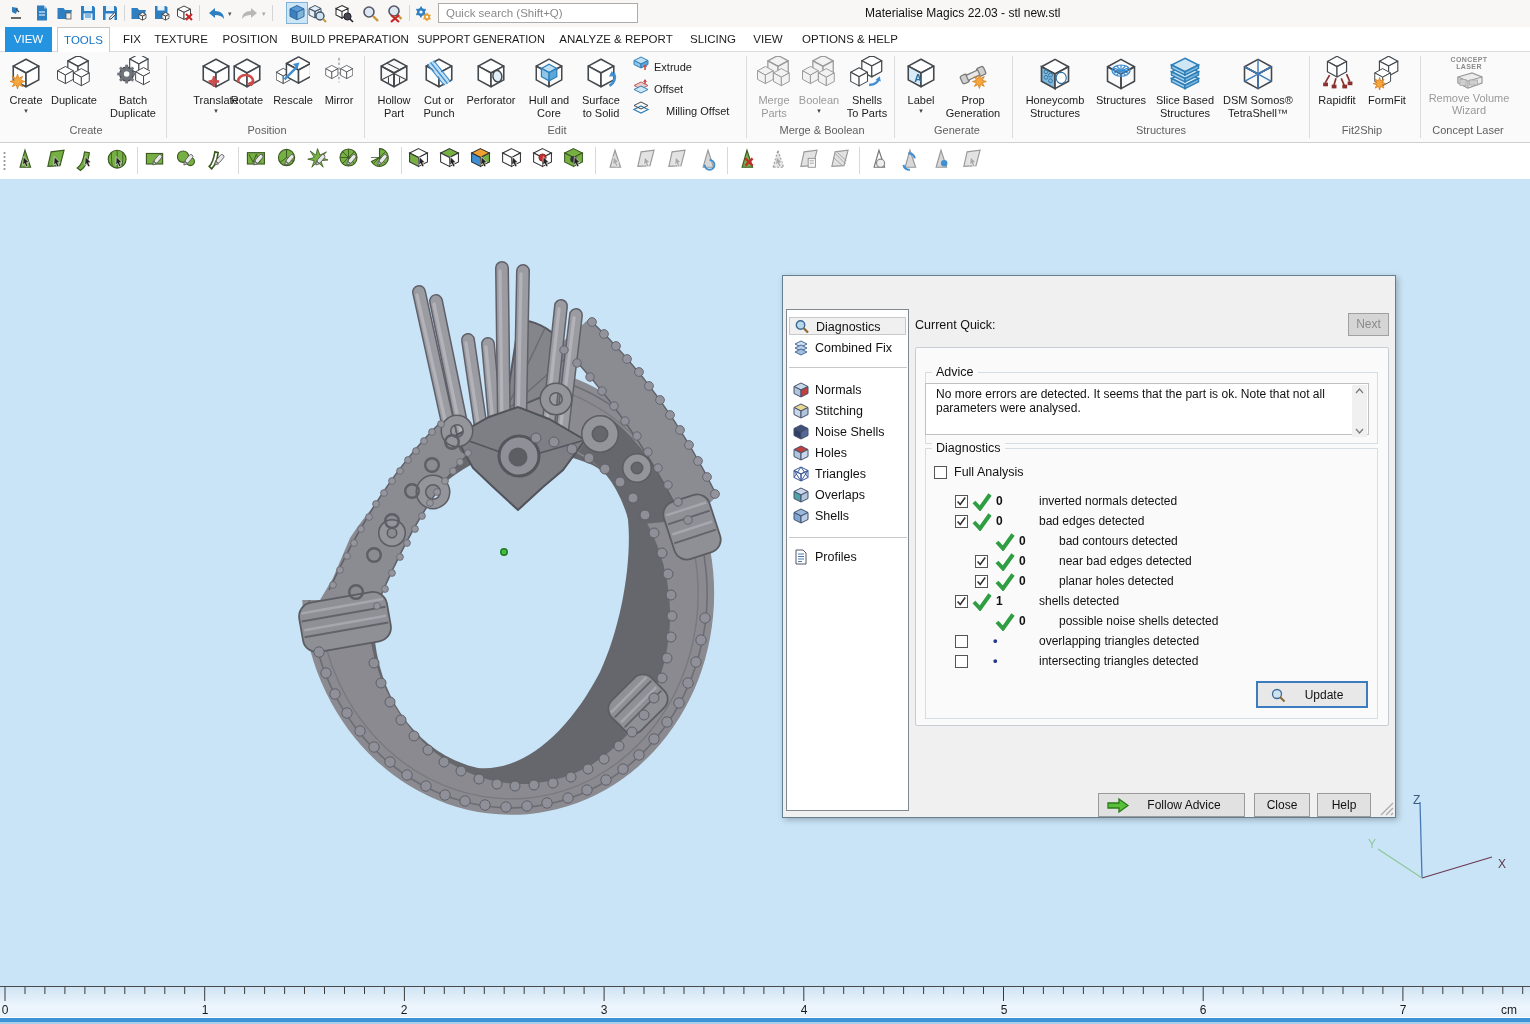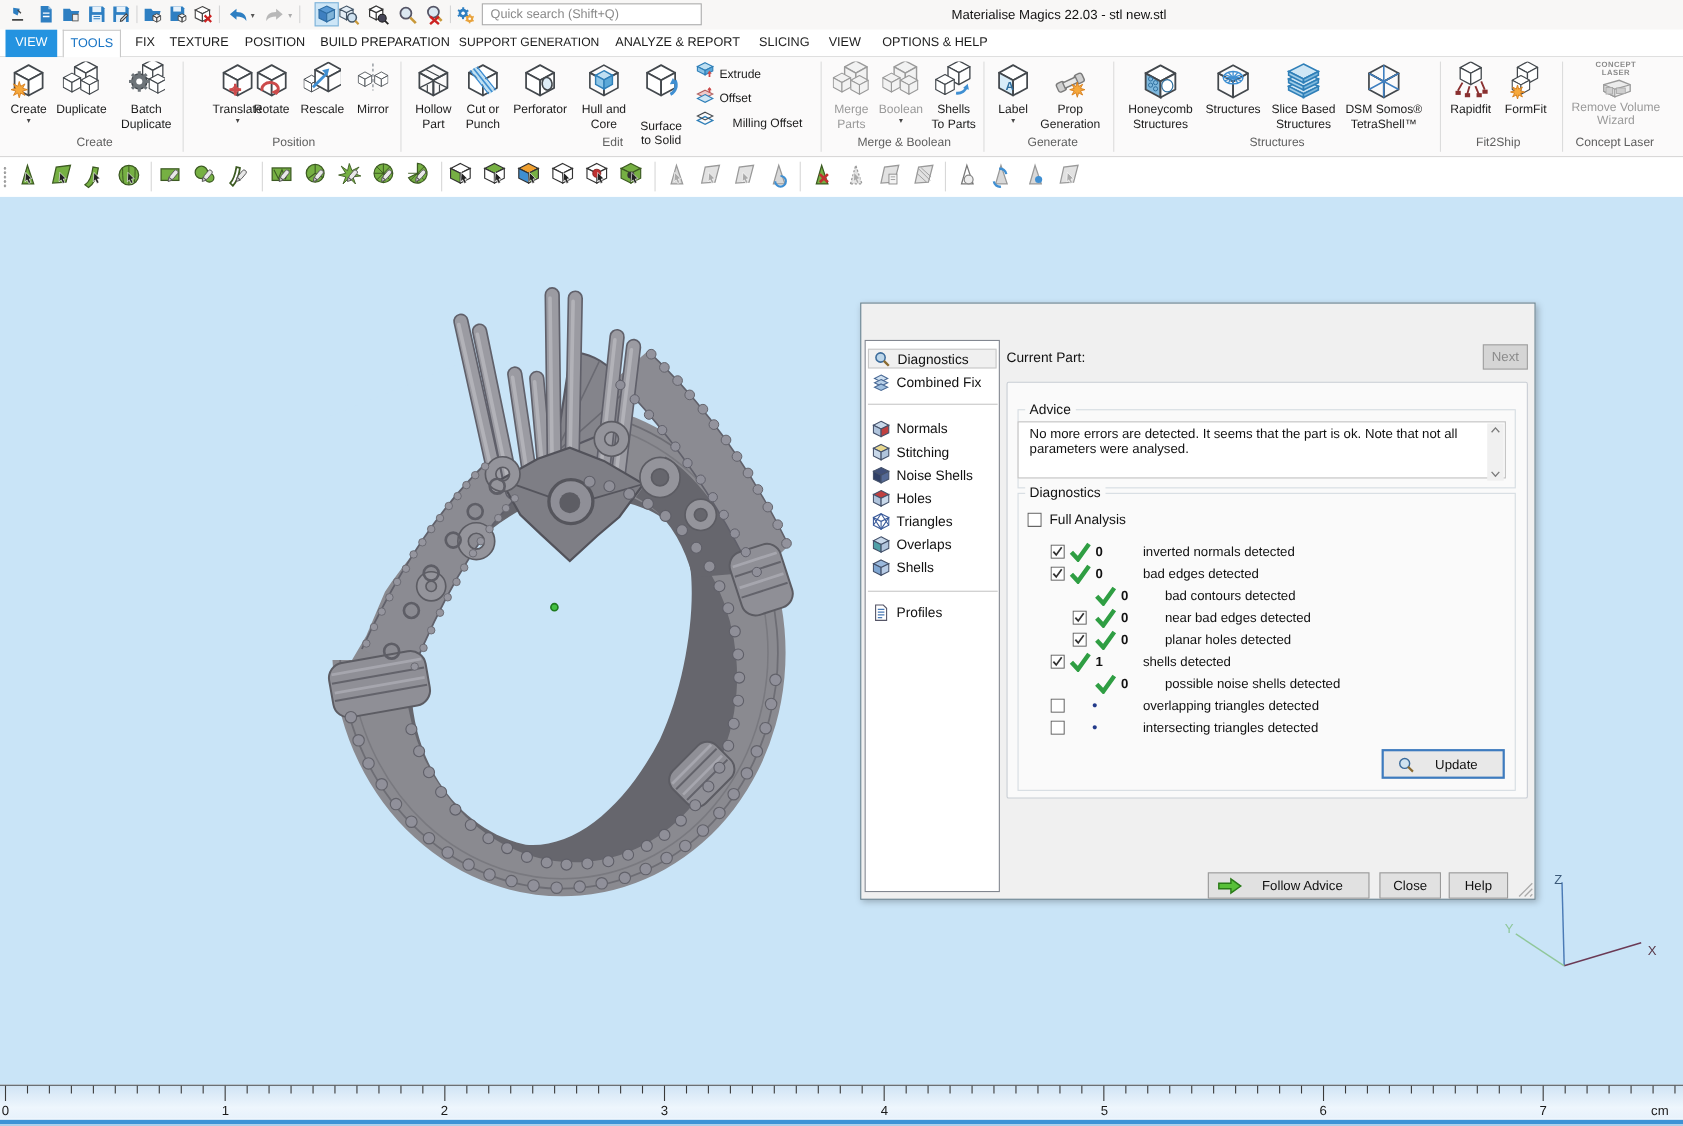--- a/index.html
+++ b/index.html
@@ -303,21 +303,21 @@
       <div style="font-size:11px;line-height:13px;margin-top:2px">Hull and<br>Core</div>
     </div>
     <div style="position:absolute;left:572px;top:4px;width:58px;text-align:center;color:#1c1c1c">
       <div style="height:36px"><svg width="34" height="34" viewBox="0 0 32 32">
           <path d="M16 3 L28 9.5 L16 16 L4 9.5 Z" fill="#ffffff" stroke="#43484d" stroke-width="1.5" stroke-linejoin="round"></path>
           <path d="M4 9.5 L16 16 L16 29 L4 22.5 Z" fill="#ffffff" stroke="#43484d" stroke-width="1.5" stroke-linejoin="round"></path>
           <path d="M28 9.5 L16 16 L16 29 L28 22.5 Z" fill="#ffffff" stroke="#43484d" stroke-width="1.5" stroke-linejoin="round"></path>
           <path d="M24 28 a9 9 0 0 0 4 -12" fill="none" stroke="#3f8fd2" stroke-width="2.6"></path>
           <path d="M29.5 19 l-3.4 -5 l-2.6 5.4 Z" fill="#3f8fd2"></path>
         </svg></div>
-      <div style="font-size:11px;line-height:13px;margin-top:17px">Surface<br>to Solid</div>
+      <div style="font-size:11px;line-height:13px;margin-top:2px">Surface<br>to Solid</div>
     </div>
     <div style="position:absolute;left:752px;top:4px;width:44px;text-align:center;color:#9a9a9a">
       <div style="height:36px"><svg width="34" height="34" viewBox="0 0 32 32">
           <g transform="translate(7,-3) scale(0.8)">
             <path d="M16 3 L28 9.5 L16 16 L4 9.5 Z" fill="#f2f2f2" stroke="#9a9a9a" stroke-width="1.5" stroke-linejoin="round"></path>
             <path d="M4 9.5 L16 16 L16 29 L4 22.5 Z" fill="#f2f2f2" stroke="#9a9a9a" stroke-width="1.5" stroke-linejoin="round"></path>
             <path d="M28 9.5 L16 16 L16 29 L28 22.5 Z" fill="#f2f2f2" stroke="#9a9a9a" stroke-width="1.5" stroke-linejoin="round"></path>
           </g>
           <g transform="translate(-2,8) scale(0.62)">
             <path d="M16 3 L28 9.5 L16 16 L4 9.5 Z" fill="#f2f2f2" stroke="#9a9a9a" stroke-width="1.5" stroke-linejoin="round"></path>
@@ -1164,21 +1164,21 @@
         <div style="position:absolute;left:4px;top:1px"><svg width="16" height="16" viewBox="0 0 16 16">
             <path d="M3 1 h7 l3 3 v11 h-10 Z" fill="#fff" stroke="#556" stroke-width="1"></path>
             <path d="M5 5 h6 M5 7.5 h6 M5 10 h6 M5 12.5 h4" stroke="#4a7ab5" stroke-width="1"></path>
           </svg></div>
         <div style="position:absolute;left:26px;top:2px;font-size:12.5px;color:#111">Profiles</div>
       </div>
       <div style="position:absolute;left:2px;top:57px;width:118px;height:1px;background:#c8c8c8"></div>
       <div style="position:absolute;left:2px;top:227px;width:118px;height:1px;background:#c8c8c8"></div>
     </div>
 
-  <div style="position:absolute;left:132px;top:42px;font-size:12.5px;color:#111">Current Part:</div>
+  <div style="position:absolute;left:132px;top:42px;font-size:12.5px;color:#111">Current Quick:</div>
   <div style="position:absolute;left:565px;top:37px;width:41px;height:23px;background:#d5d5d5;border:1px solid #a0a0a0;text-align:center;font-size:12px;color:#8b8b8b;line-height:21px">Next</div>
 
   <div style="position:absolute;left:132px;top:71px;width:256px;height:0"></div>
   <div style="position:absolute;left:132px;top:71px;width:474px;height:379px;background:#fafafa;border:1px solid #c8cdd4;border-radius:2px"></div>
 
   <div style="position:absolute;left:142px;top:96px;width:453px;height:72px;border:1px solid #d5dce2"></div>
   <div style="position:absolute;left:149px;top:89px;background:#fafafa;padding:0 4px;font-size:12.5px;color:#111">Advice</div>
   <div style="position:absolute;left:142px;top:107px;width:444px;height:52px;background:#fff;border:1px solid #c0c0c0">
     <div style="position:absolute;left:10px;top:4px;width:405px;font-size:12px;line-height:13.5px;color:#111">No more errors are detected. It seems that the part is ok. Note that not all parameters were analysed.</div>
     <div style="position:absolute;right:1px;top:1px;width:15px;height:52px;background:#f0f0f0">

